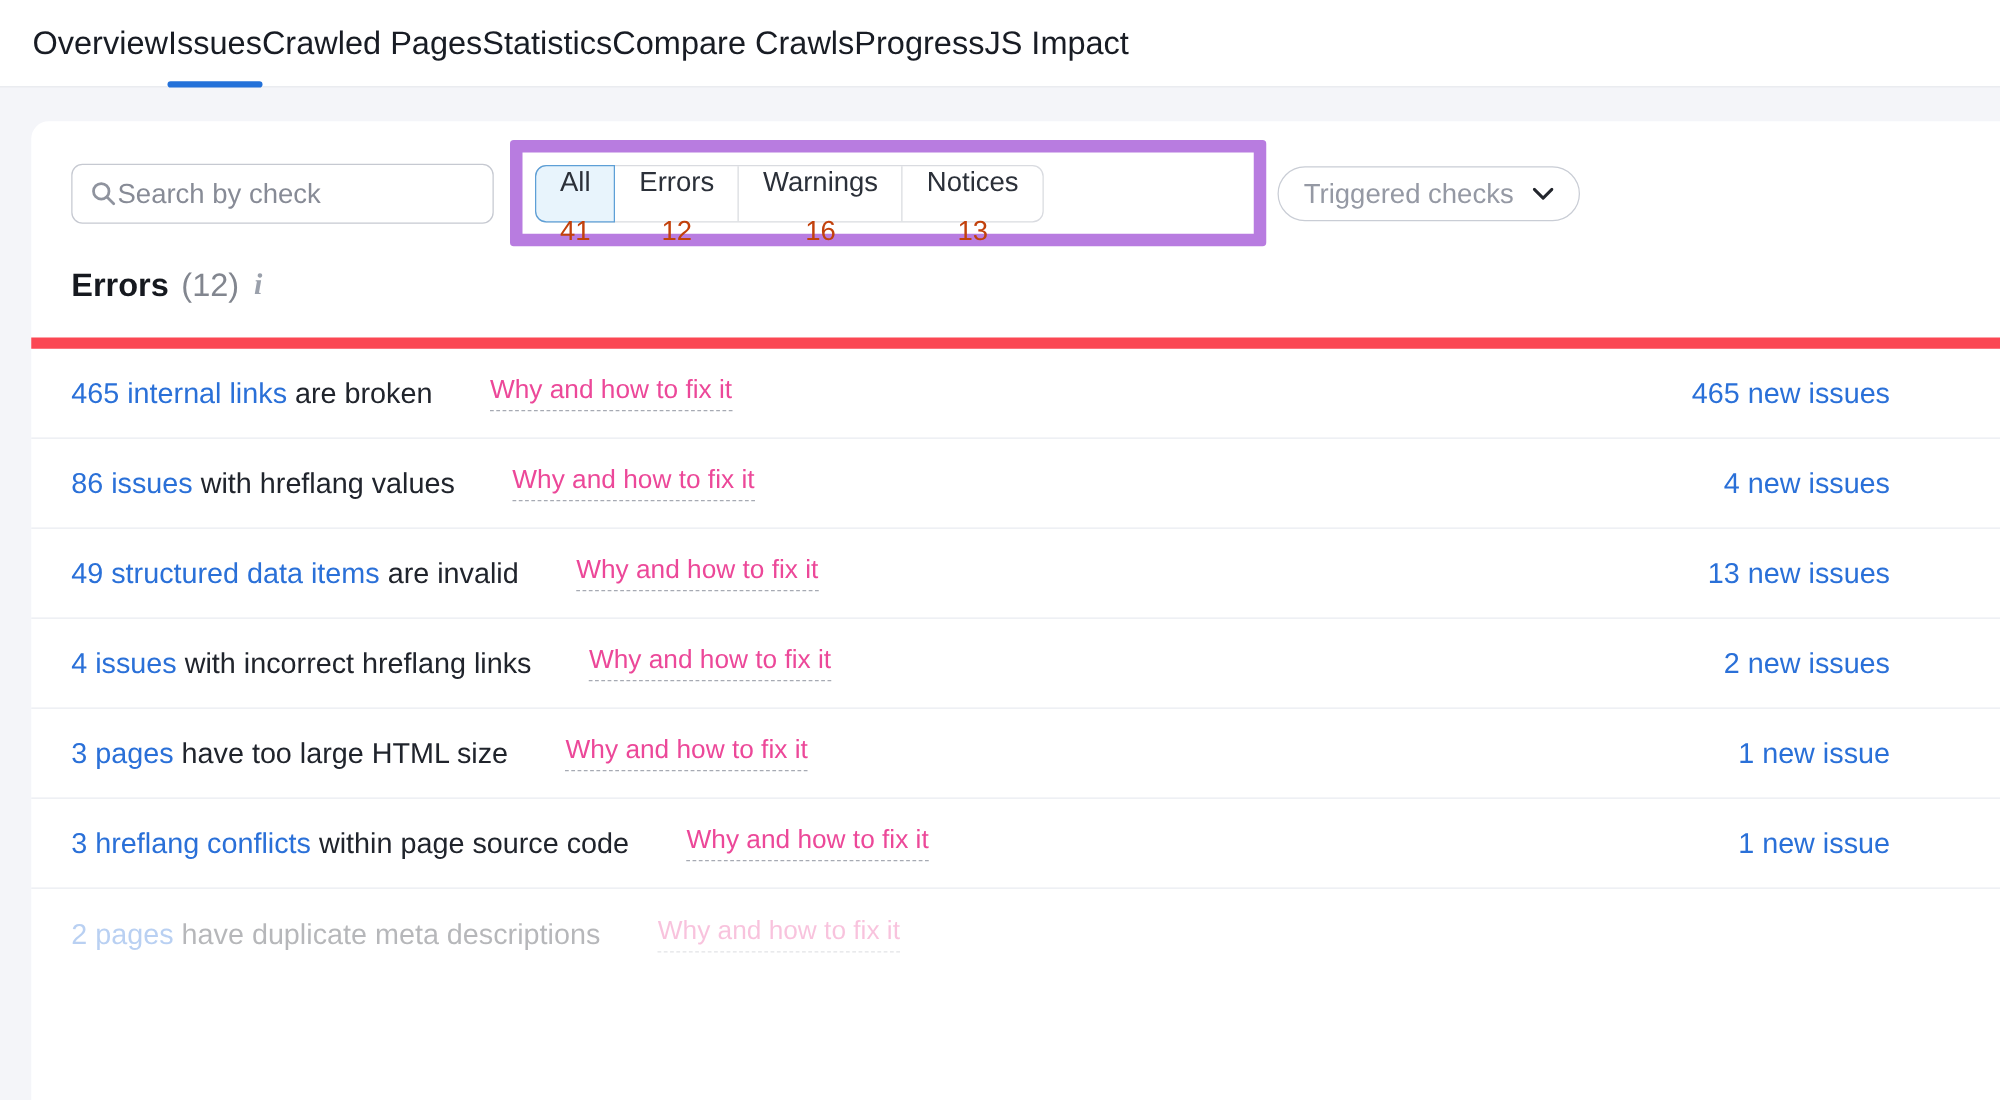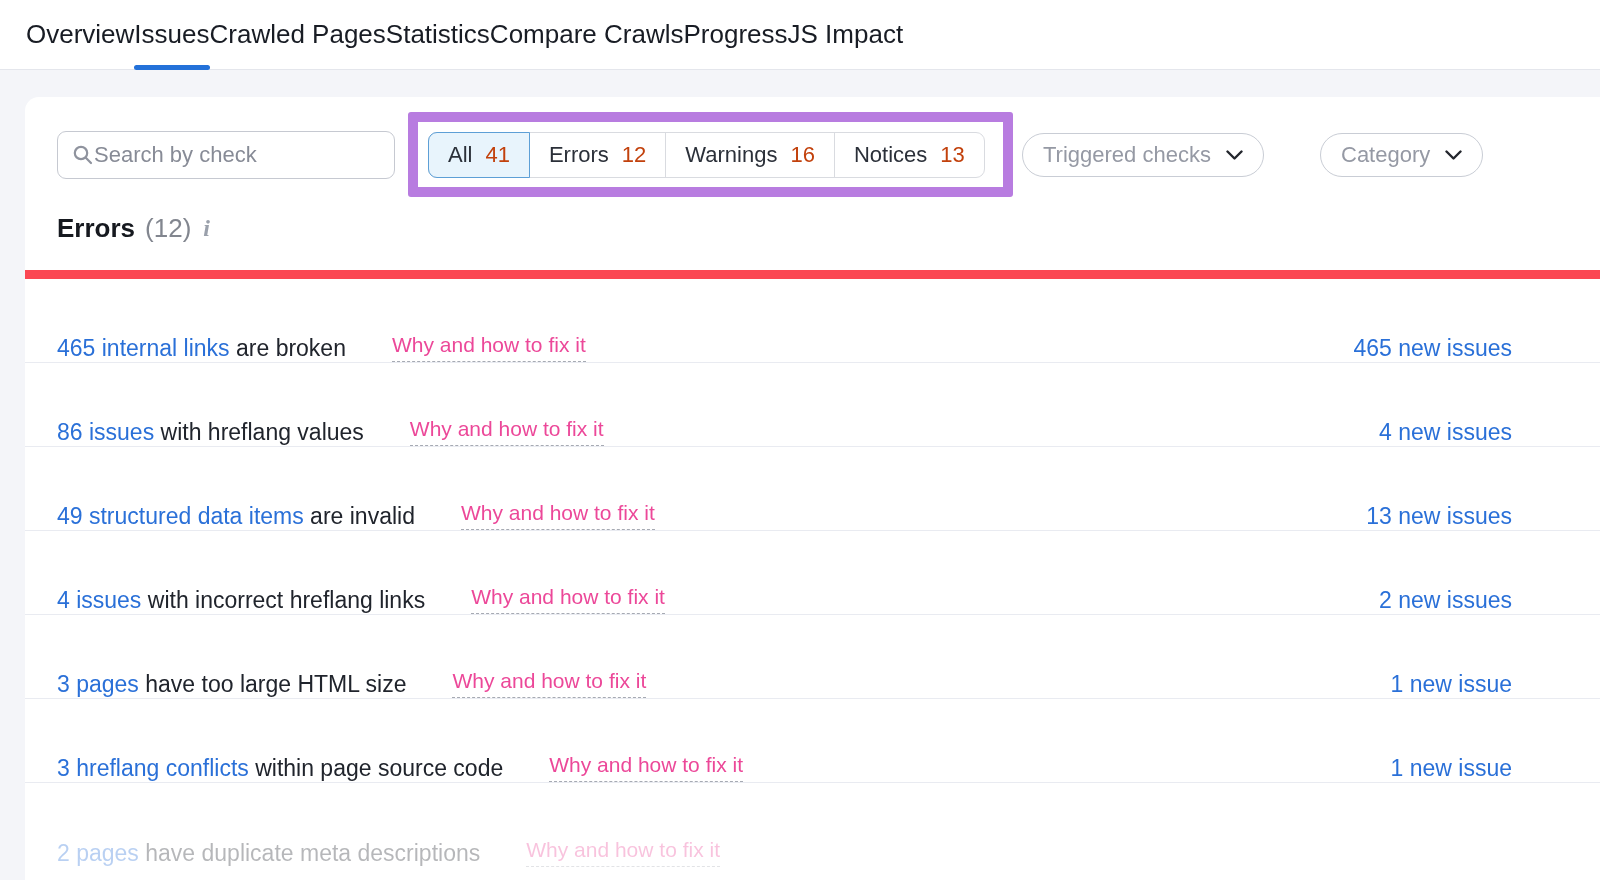--- a/index.html
+++ b/index.html
@@ -44,21 +44,21 @@
     border:10px solid #b87ce0; border-radius:3px; background:#fff;
     display:flex; align-items:center; padding-left:10px;
   }
   .segmented {
     display:flex; align-items:stretch; height:46px;
     border:1px solid #d9dbe0; border-radius:9px; background:#fff;
   }
   .seg {
     display:flex; align-items:center; gap:13px; padding:0 19px;
     border:none; background:transparent; font-family:inherit; font-size:22px;
-    border-right:1px solid #d9dbe0; cursor:pointer; position:relative;
+    border-right:1px solid #d9dbe0; cursor:pointer; position:relative;flex-direction:column;
   }
   .seg:last-child { border-right:none; }
   .seg-label { color:#2b3039; }
   .seg-count { color:#c2410c; }
   .seg.selected {
     background:#e8f4fc; margin:-1px 0 -1px -1px;
     border:1px solid #5d9fd6; border-radius:9px 0 0 9px;
   }
   .dropdown {
     position:absolute; top:36px; height:44px;
@@ -80,21 +80,21 @@
     font-family:"Liberation Serif","DejaVu Serif",serif; font-style:italic;
     font-weight:700; font-size:24px; color:#9aa0ab; cursor:pointer; padding-left:2px;
   }
   
   .redbar {
     position:absolute; left:0; right:0; top:173px; height:9px; background:#fb4753;
   }
   
   .rows { position:absolute; left:0; right:0; top:182px; }
   .row {
-    height:84px; display:flex; align-items:flex-end;
+    height:72px; display:flex; align-items:center;
     padding:0 88px 0 32px; border-bottom:1px solid #e9ebf1;
     font-size:23px;
   }
   .row-text { color:#20242c; white-space:pre-wrap; }
   a.link, a.new-issues { color:#2a70d8; text-decoration:none; cursor:pointer; }
   a.why {
     margin-left:46px; font-size:21px; color:#ec4899; text-decoration:none;
     border-bottom:1px dashed #a6aab3; padding-bottom:4px; cursor:pointer;
     white-space:nowrap;
   }
@@ -166,28 +166,20 @@
 
   <button class="dropdown dd-triggered">
     <span>Triggered checks</span>
     <span class="icon-chevron">
       <svg width="17" height="11" viewBox="0 0 17 11" fill="none">
         <polyline points="1.5,1.5 8.5,8.5 15.5,1.5" stroke="#23262d" stroke-width="2.4" stroke-linecap="round" stroke-linejoin="round"></polyline>
       </svg>
     </span>
   </button>
 
-  <button class="dropdown dd-category">
-    <span>Category</span>
-    <span class="icon-chevron">
-      <svg width="17" height="11" viewBox="0 0 17 11" fill="none">
-        <polyline points="1.5,1.5 8.5,8.5 15.5,1.5" stroke="#23262d" stroke-width="2.4" stroke-linecap="round" stroke-linejoin="round"></polyline>
-      </svg>
-    </span>
-  </button>
 
   <div class="section-head">
     <span class="section-title">Errors</span>
     <span class="section-count">(12)</span>
     <span class="info-glyph">i</span>
   </div>
 
   <div class="redbar"></div>
 
   <div class="rows">

